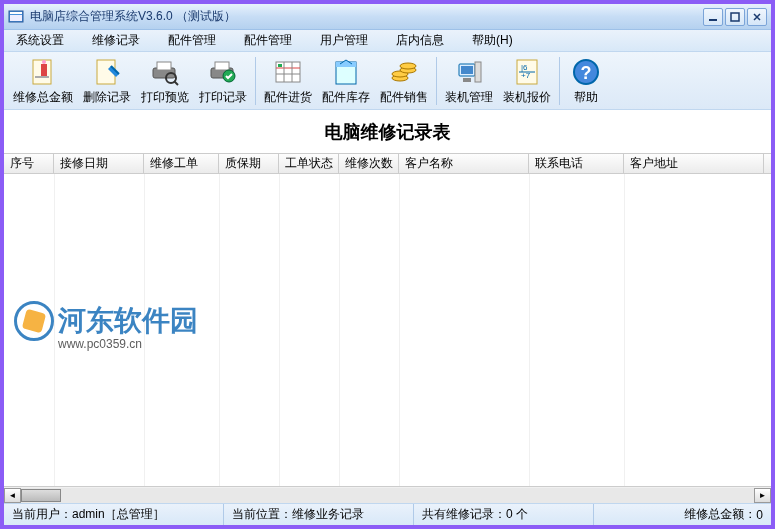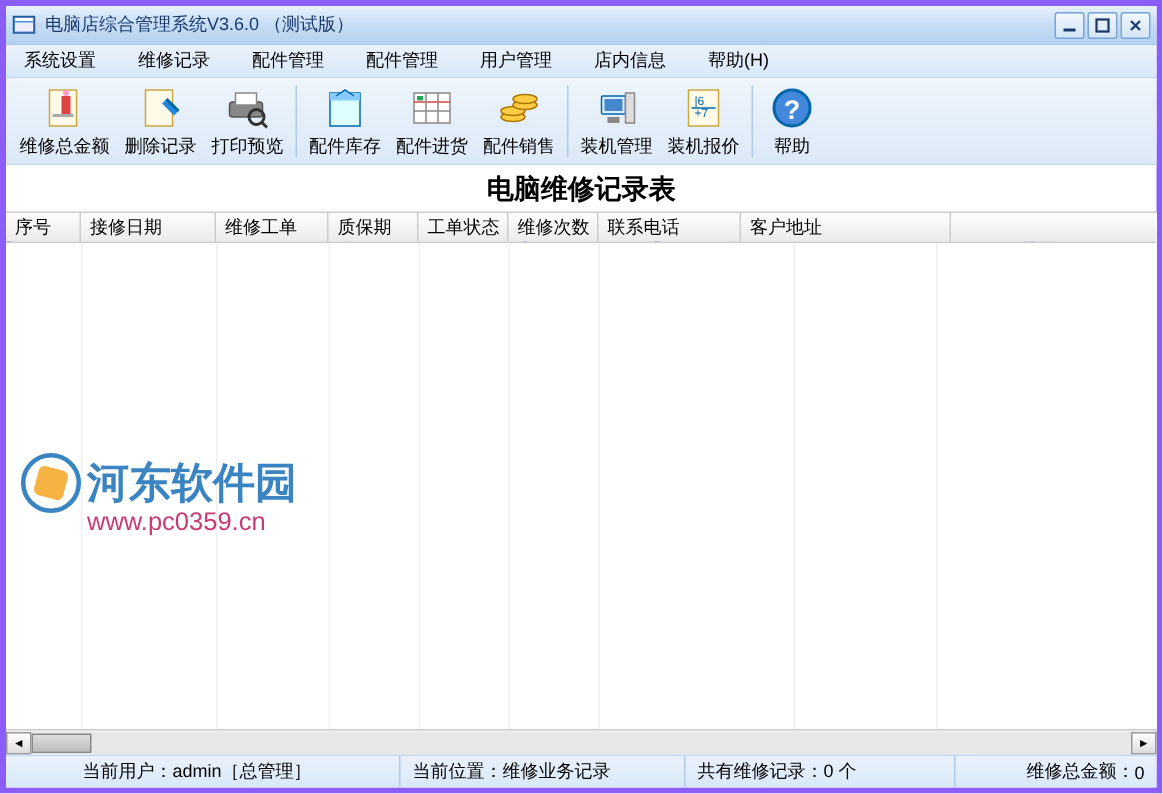--- a/index.html
+++ b/index.html
@@ -15,40 +15,40 @@
     
     .menubar { height: 22px; background: linear-gradient(to bottom, #eaf2fb, #d8e8f8); display: flex; align-items: center; padding: 0 4px; border-bottom: 1px solid #c0d7ef; gap: 12px; }
     .menu-item { padding: 2px 8px; cursor: pointer; color: #000; }
     
     .toolbar { height: 58px; background: linear-gradient(to bottom, #eef5fc, #dce9f7); display: flex; align-items: center; padding: 2px 4px; border-bottom: 1px solid #c0d7ef; gap: 0; }
     .tool-btn { display: flex; flex-direction: column; align-items: center; justify-content: center; padding: 2px 4px; min-width: 46px; height: 52px; cursor: pointer; border: 1px solid transparent; }
     .tool-icon { width: 32px; height: 32px; display: flex; align-items: center; justify-content: center; }
     .tool-label { font-size: 12px; color: #000; margin-top: 1px; white-space: nowrap; }
     .tool-sep { width: 1px; height: 48px; background: #b0cae8; margin: 0 3px; }
     
-    .content-header { height: 32px; display: flex; align-items: center; justify-content: center; font-size: 18px; font-weight: bold; border-bottom: 1px solid #ccc; }
+    .content-header { height: 44px; display: flex; align-items: center; justify-content: center; font-size: 18px; font-weight: bold; border-bottom: 1px solid #ccc; }
     
     .table-wrap { flex: 1; overflow: auto; position: relative; }
     .table-header { display: flex; height: 20px; background: linear-gradient(to bottom, #fdfdfd, #ebebeb); border-bottom: 1px solid #ccc; }
     .th { border-right: 1px solid #ccc; padding: 2px 6px; font-size: 12px; color: #000; display: flex; align-items: center; overflow: hidden; white-space: nowrap; }
     .table-body { height: 340px; background: #fff; position: relative; }
     .grid-line { position: absolute; top: 0; bottom: 0; width: 1px; background: #f0f0f0; }
     
-    .watermark { position: absolute; top: 140px; left: 10px; pointer-events: none; opacity: 0.85; }
+    .watermark { position: absolute; top: 127px; left: 10px; pointer-events: none; opacity: 0.85; }
     .wm-main { font-size: 28px; font-weight: bold; color: #1a6fb8; display: flex; align-items: center; }
     .wm-logo { width: 40px; height: 40px; border-radius: 50%; border: 3px solid #1a6fb8; display: inline-flex; align-items: center; justify-content: center; margin-right: 4px; position: relative; overflow: hidden; }
     .wm-logo::before { content: ""; position: absolute; width: 20px; height: 20px; background: #f5a623; border-radius: 4px; transform: rotate(15deg); }
-    .wm-url { font-size: 17px; color: #be185d; margin-left: 44px; margin-top: -4px; }
+    .wm-url { font-size: 12px; color: #404040; margin-left: 44px; margin-top: -4px; }
     
     .hscroll { height: 17px; background: #f0f0f0; border-top: 1px solid #ccc; display: flex; align-items: center; }
     .hscroll-btn { width: 17px; height: 15px; background: linear-gradient(to bottom, #fff, #ddd); border: 1px solid #999; display: flex; align-items: center; justify-content: center; font-size: 8px; cursor: pointer; }
     .hscroll-track { flex: 1; height: 15px; background: #e8e8e8; position: relative; }
     .hscroll-thumb { position: absolute; left: 0; width: 40px; height: 13px; top: 1px; background: linear-gradient(to bottom, #ddd, #bbb); border: 1px solid #888; }
     
-    .statusbar { height: 22px; background: linear-gradient(to bottom, #eaf2fb, #d8e8f8); display: flex; align-items: flex-start; border-top: 1px solid #c0d7ef; padding-left: 43px; }
+    .statusbar { height: 22px; background: linear-gradient(to bottom, #eaf2fb, #d8e8f8); display: flex; align-items: flex-start; border-top: 1px solid #c0d7ef; }
     .status-cell { padding: 0 8px; border-right: 1px solid #b0cae8; height: 100%; display: flex; align-items: center; color: #000; }
     .status-cell.w1 { width: 220px; }
     .status-cell.w2 { width: 190px; }
     .status-cell.w3 { width: 180px; }
     .status-cell.w4 { flex: 1; justify-content: flex-end; border-right: none; }
     
     
     .c0 { width: 50px; }
     .c1 { width: 90px; }
     .c2 { width: 75px; }
@@ -128,43 +128,54 @@
       <span class="tool-icon">
           <svg viewBox="0 0 32 32">
             <rect x="4" y="12" width="22" height="10" rx="2" fill="#888" stroke="#555"></rect>
             <rect x="8" y="6" width="14" height="8" fill="#fff" stroke="#888"></rect>
             <circle cx="22" cy="22" r="5" fill="none" stroke="#333" stroke-width="2"></circle>
             <path d="M25 25 l4 4" stroke="#333" stroke-width="2"></path>
           </svg>
         </span>
       <span class="tool-label">打印预览</span>
     </div>
+    <div class="tool-btn">
+      <span class="tool-icon">
+          <svg viewBox="0 0 32 32">
+            <rect x="4" y="12" width="22" height="10" rx="2" fill="#888" stroke="#555"></rect>
+            <rect x="8" y="6" width="14" height="8" fill="#fff" stroke="#888"></rect>
+            <circle cx="22" cy="20" r="6" fill="#2a5" stroke="#063"></circle>
+            <path d="M19 20 l2 2 l4-4" stroke="#fff" stroke-width="2" fill="none"></path>
+          </svg>
+        </span>
+      <span class="tool-label">打印记录</span>
+    </div>
     <div class="tool-sep"></div>
-    <div class="tool-btn">
-      <span class="tool-icon">
-          <svg viewBox="0 0 32 32">
-            <rect x="6" y="6" width="20" height="22" fill="#dff" stroke="#06a"></rect>
-            <rect x="6" y="6" width="20" height="5" fill="#8cf"></rect>
-            <path d="M10 8 l6-4 l6 4" fill="#8cf" stroke="#06a"></path>
-          </svg>
-        </span>
-      <span class="tool-label">配件库存</span>
-    </div>
     <div class="tool-btn">
       <span class="tool-icon">
           <svg viewBox="0 0 32 32">
             <rect x="4" y="6" width="24" height="20" fill="#fff" stroke="#888"></rect>
             <line x1="4" y1="12" x2="28" y2="12" stroke="#d44"></line>
             <line x1="4" y1="18" x2="28" y2="18" stroke="#888"></line>
             <line x1="12" y1="6" x2="12" y2="26" stroke="#888"></line>
             <line x1="20" y1="6" x2="20" y2="26" stroke="#888"></line>
             <rect x="6" y="8" width="4" height="3" fill="#2a5"></rect>
           </svg>
         </span>
       <span class="tool-label">配件进货</span>
+    </div>
+    <div class="tool-btn">
+      <span class="tool-icon">
+          <svg viewBox="0 0 32 32">
+            <rect x="6" y="6" width="20" height="22" fill="#dff" stroke="#06a"></rect>
+            <rect x="6" y="6" width="20" height="5" fill="#8cf"></rect>
+            <path d="M10 8 l6-4 l6 4" fill="#8cf" stroke="#06a"></path>
+          </svg>
+        </span>
+      <span class="tool-label">配件库存</span>
     </div>
     <div class="tool-btn">
       <span class="tool-icon">
           <svg viewBox="0 0 32 32">
             <ellipse cx="12" cy="22" rx="8" ry="3" fill="#fc4" stroke="#a70"></ellipse>
             <ellipse cx="12" cy="18" rx="8" ry="3" fill="#fc4" stroke="#a70"></ellipse>
             <ellipse cx="20" cy="14" rx="8" ry="3" fill="#fc4" stroke="#a70"></ellipse>
             <ellipse cx="20" cy="10" rx="8" ry="3" fill="#fc4" stroke="#a70"></ellipse>
           </svg>
         </span>
@@ -208,20 +219,21 @@
   <div class="content-header">电脑维修记录表</div>
 
   <div class="table-wrap">
     <div class="table-header">
       <div class="th c0">序号</div>
       <div class="th c1">接修日期</div>
       <div class="th c2">维修工单</div>
       <div class="th c3">质保期</div>
       <div class="th c4">工单状态</div>
       <div class="th c5">维修次数</div>
+      <div class="th c6">客户名称</div>
       <div class="th c7">联系电话</div>
       <div class="th c8">客户地址</div>
     </div>
     <div class="table-body">
       <div class="grid-line" style="left:50px"></div>
       <div class="grid-line" style="left:140px"></div>
       <div class="grid-line" style="left:215px"></div>
       <div class="grid-line" style="left:275px"></div>
       <div class="grid-line" style="left:335px"></div>
       <div class="grid-line" style="left:395px"></div>

